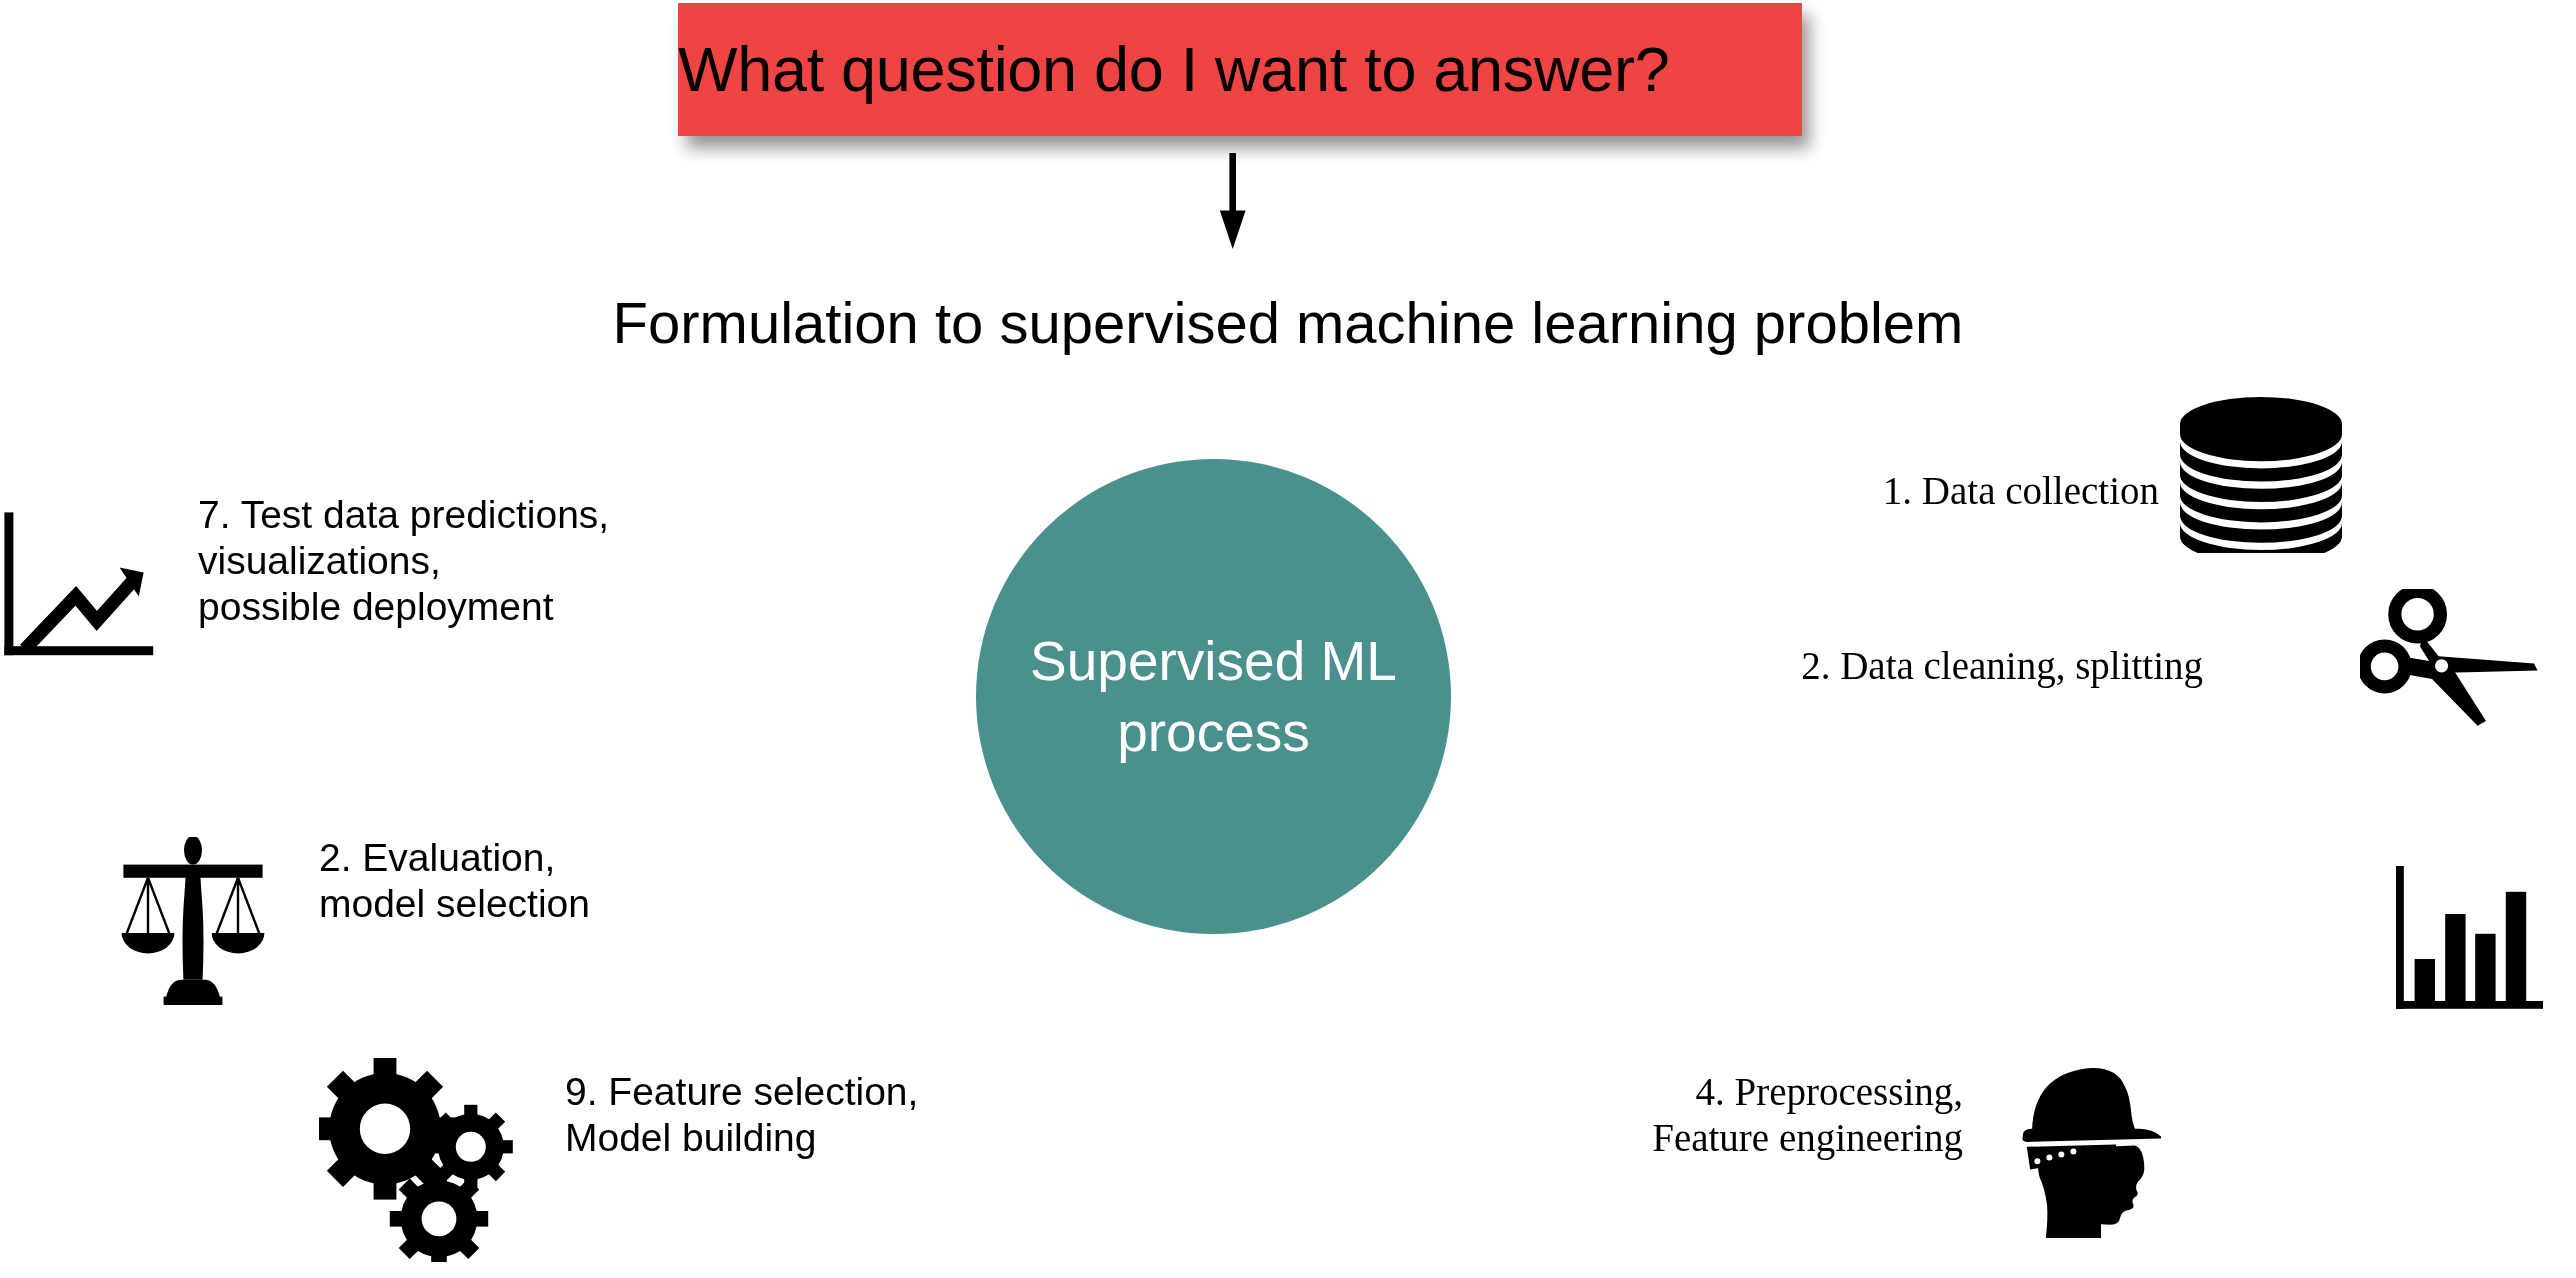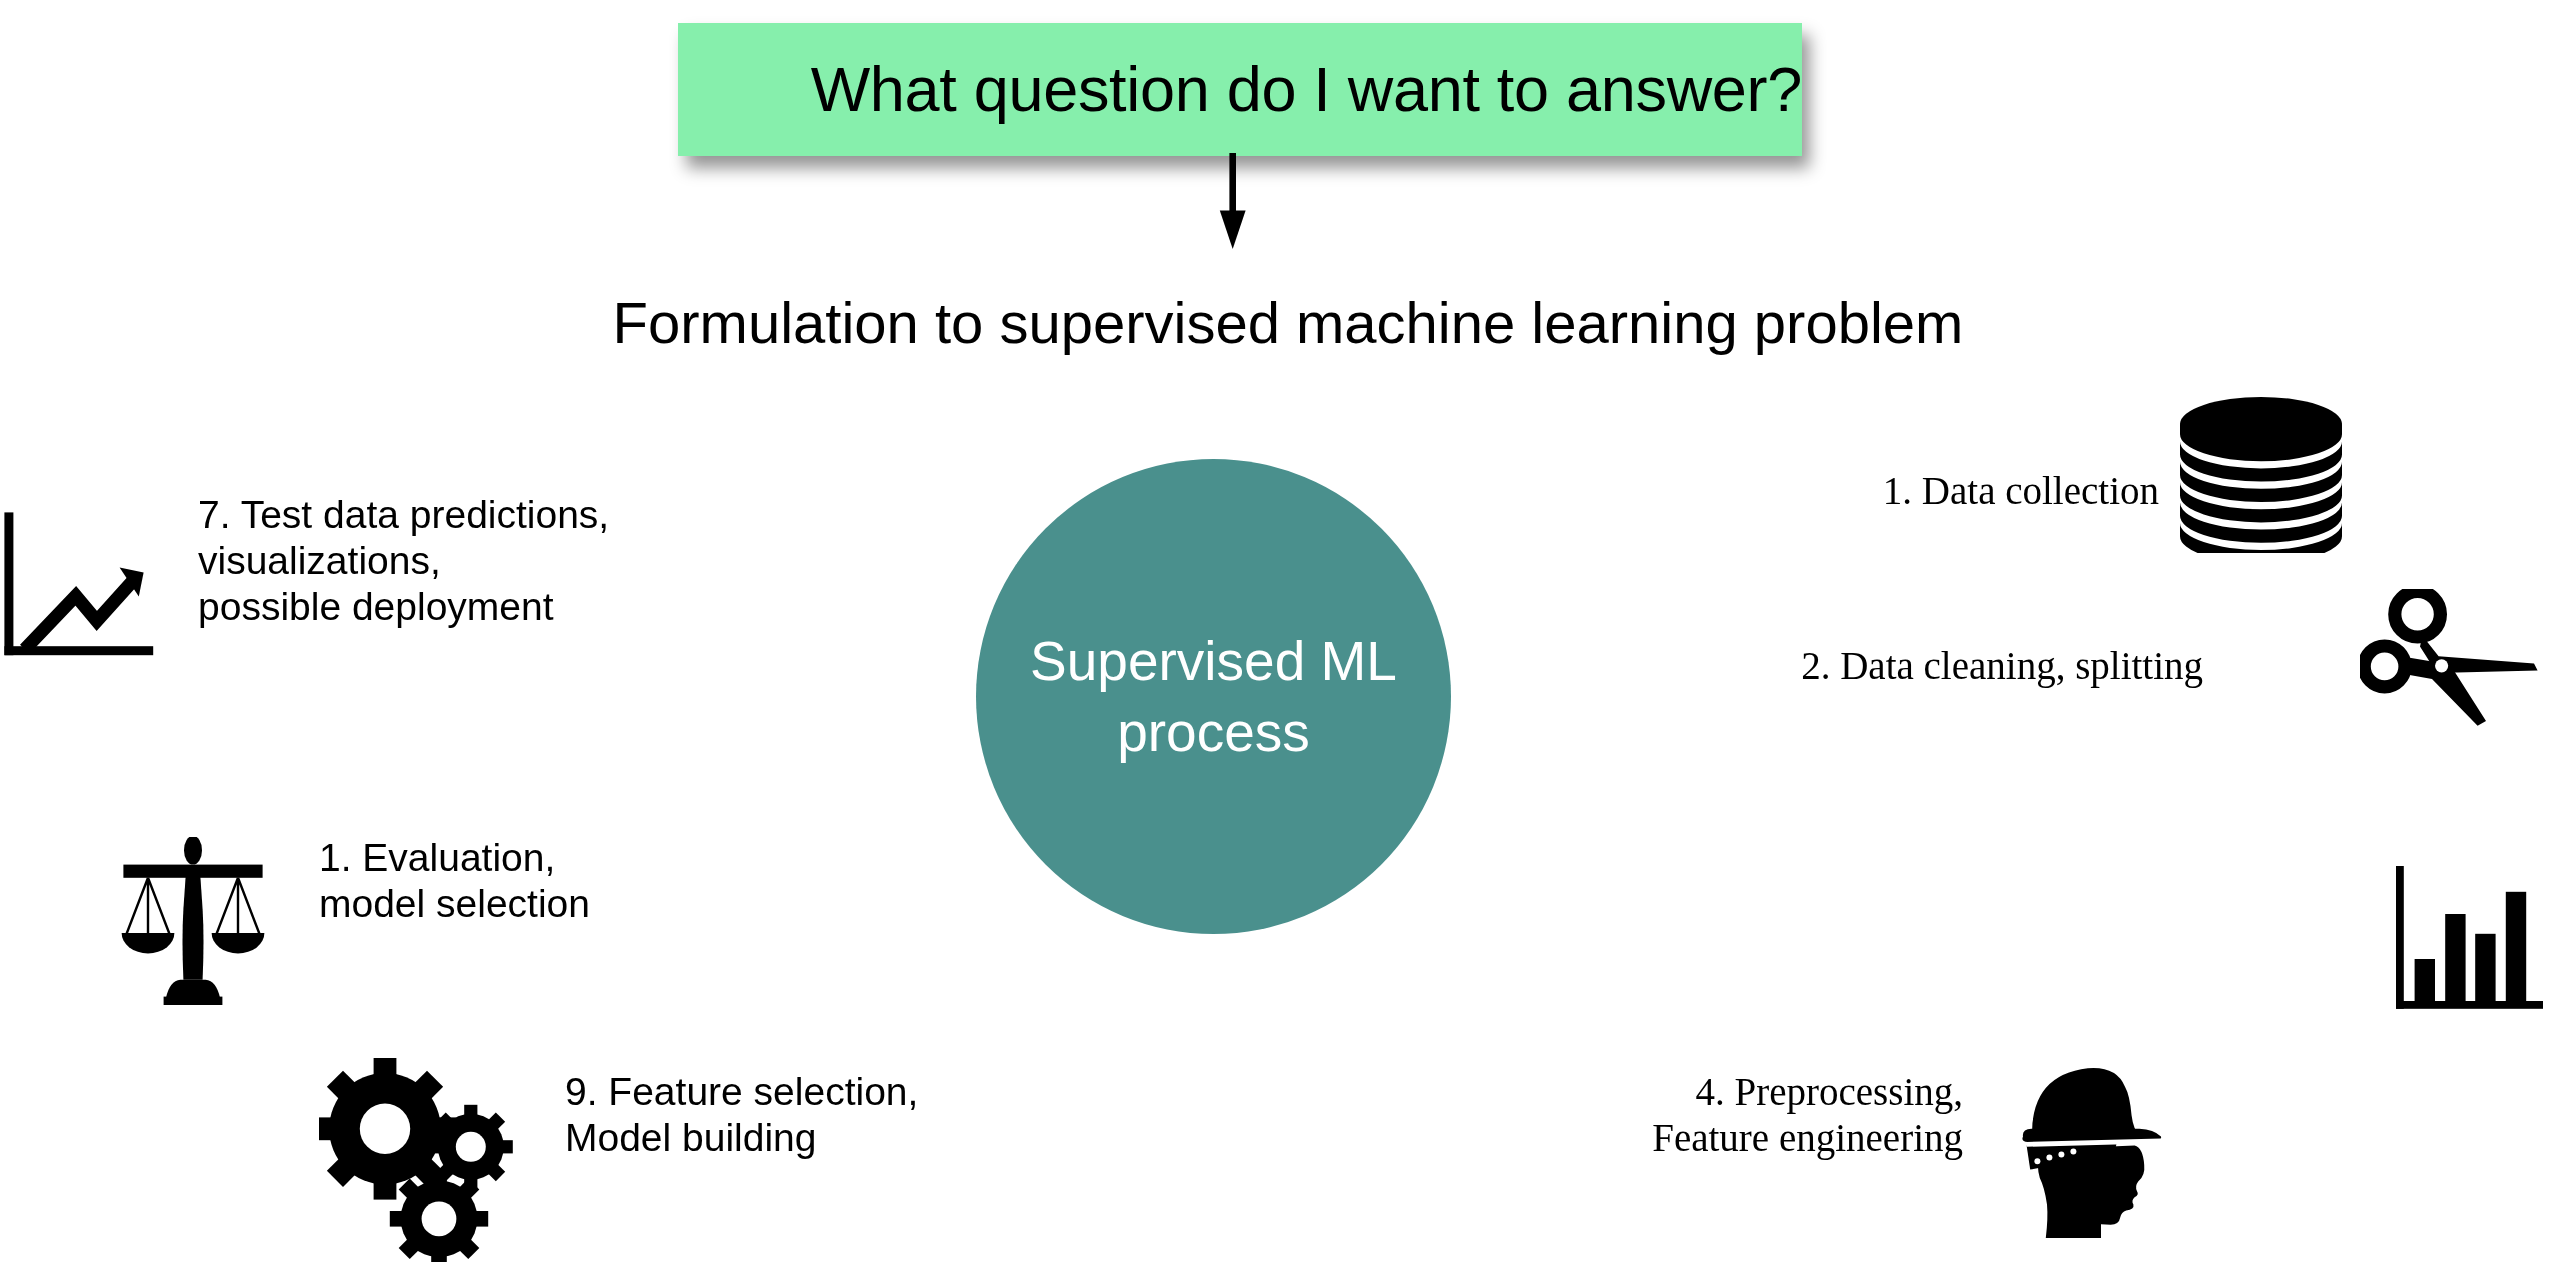--- a/index.html
+++ b/index.html
@@ -15,28 +15,28 @@
     width: 2576px;
     height: 1278px;
     background: #ffffff;
     overflow: hidden;
   }
   .abs { position: absolute; }
 
   
   #title-card {
     left: 678px;
-    top: 23px;
+    top: 3px;
     width: 1124px;
     height: 133px;
-    background: #86efac;
+    background: #ef4444;
     box-shadow: 8.4px 12px 15.6px rgba(0,0,0,0.42);
     display: flex;
     align-items: center;
-    justify-content: flex-end;
+    justify-content: flex-start;
     box-sizing: border-box;
   }
   #title-card .title-text {
     font-size: 63px;
     color: #000000;
     line-height: 1.1;
     white-space: nowrap;
     letter-spacing: -0.3px;
   }
 
@@ -156,21 +156,21 @@
 
       <path d="M56 68 L56 162 M56 68 L20 162 M56 68 L92 162" stroke="#000000" stroke-width="4" fill="none"></path>
 
       <path d="M12 160 L100 160 A44 34 0 0 1 12 160 Z" fill="#000000"></path>
 
       <path d="M206 68 L206 162 M206 68 L170 162 M206 68 L242 162" stroke="#000000" stroke-width="4" fill="none"></path>
 
       <path d="M162 160 L250 160 A44 34 0 0 1 162 160 Z" fill="#000000"></path>
     </svg>
   </div>
-  <div class="abs step-label" id="step6-text">1. Evaluation,
+  <div class="abs step-label" id="step6-text">2. Evaluation,
 model selection</div>
 
   <div class="abs icon-wrap" id="step5-icon">
     <svg viewBox="0 0 330 340" width="198" height="204" aria-hidden="true">
       <g fill="#000000">
 
         <g transform="translate(110,118)">
           <g>
             <rect x="-19" y="-118" width="38" height="44"></rect>
             <rect x="-19" y="-118" width="38" height="44" transform="rotate(45)"></rect>

